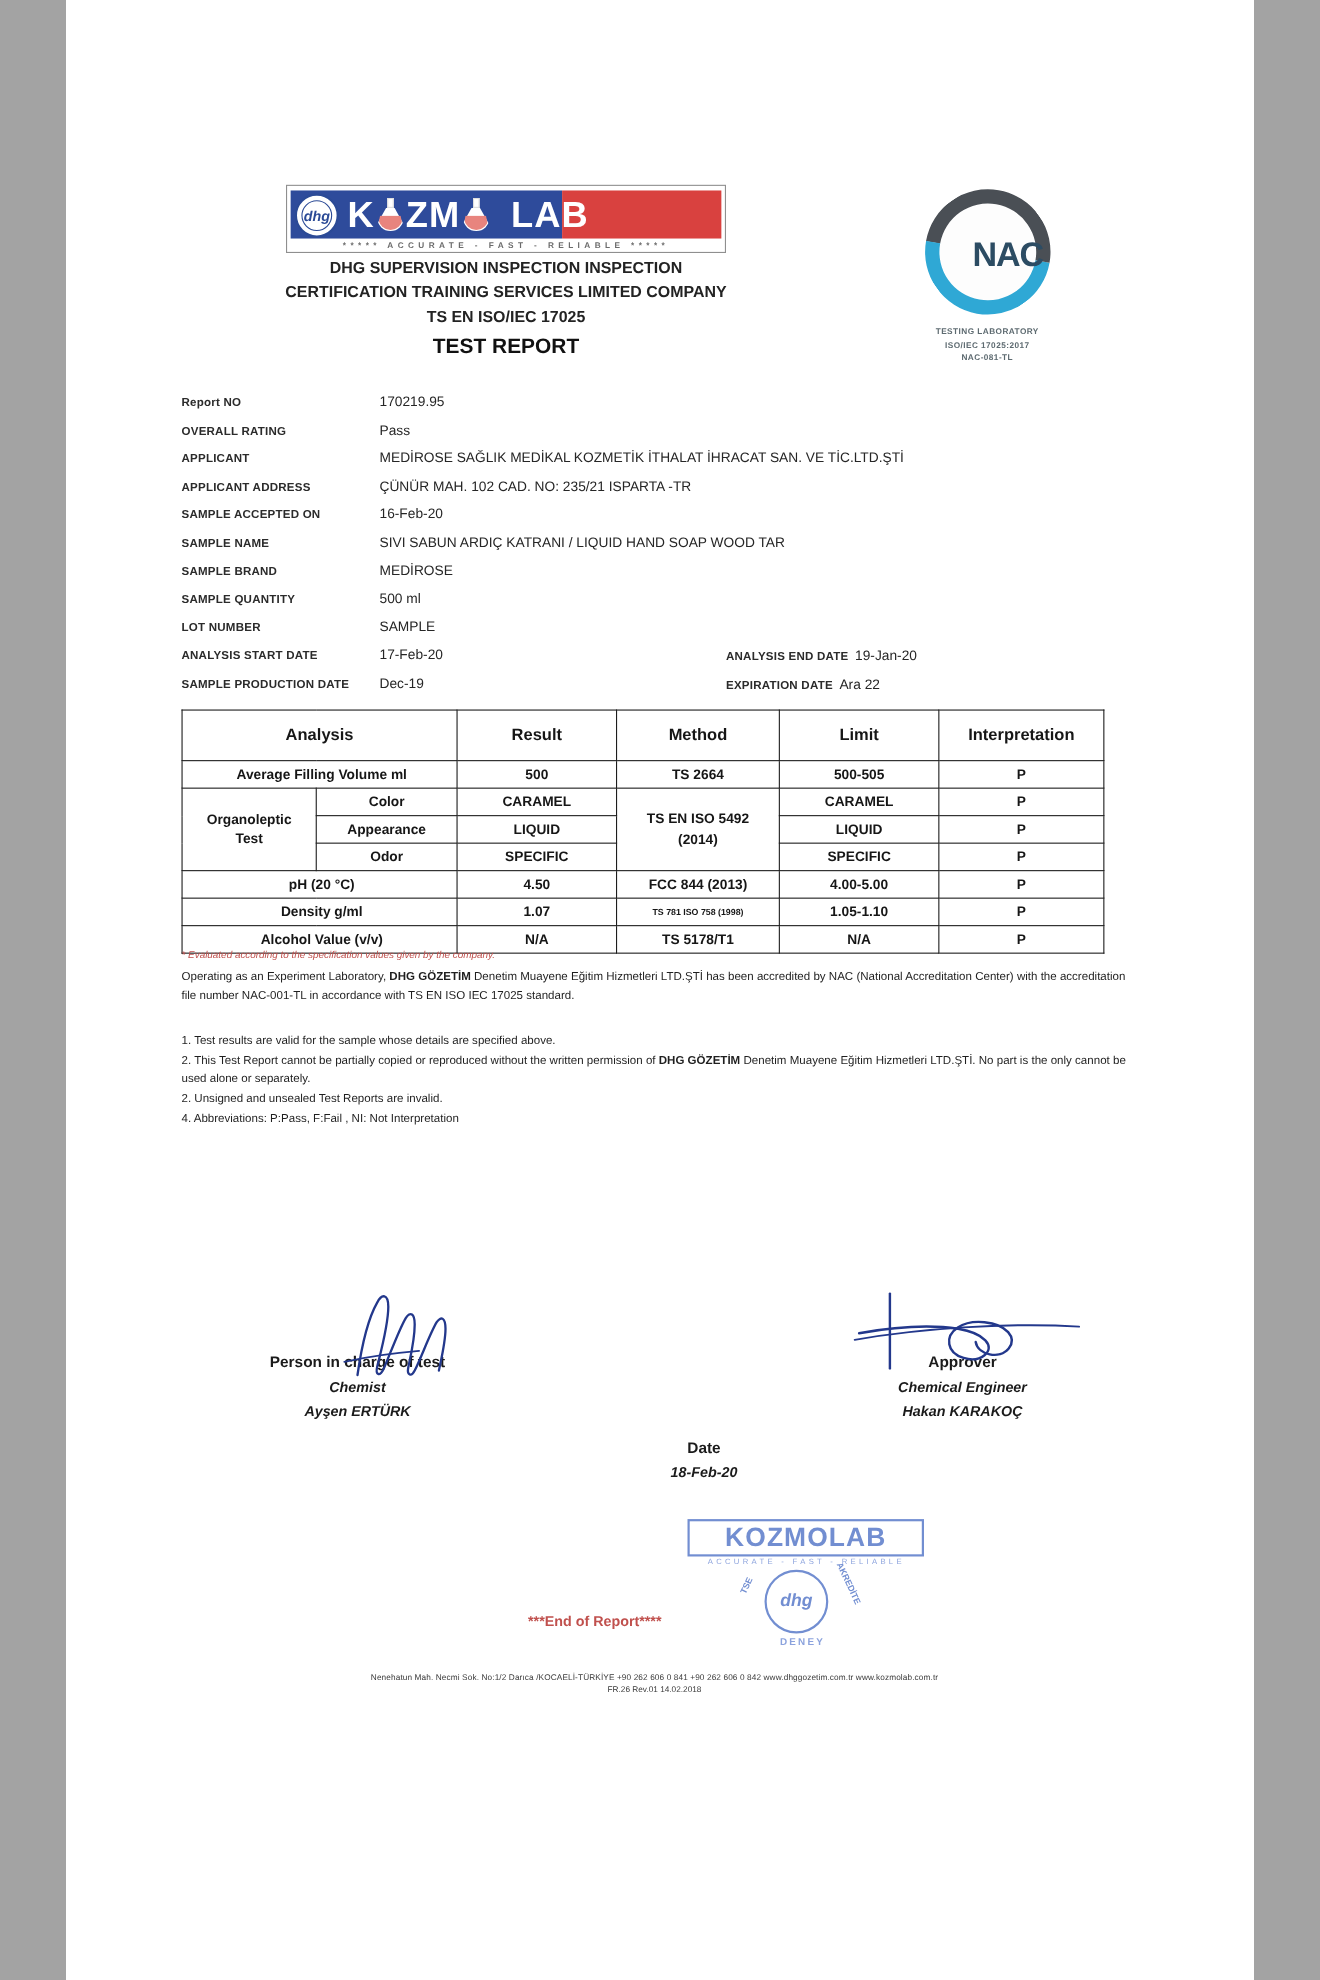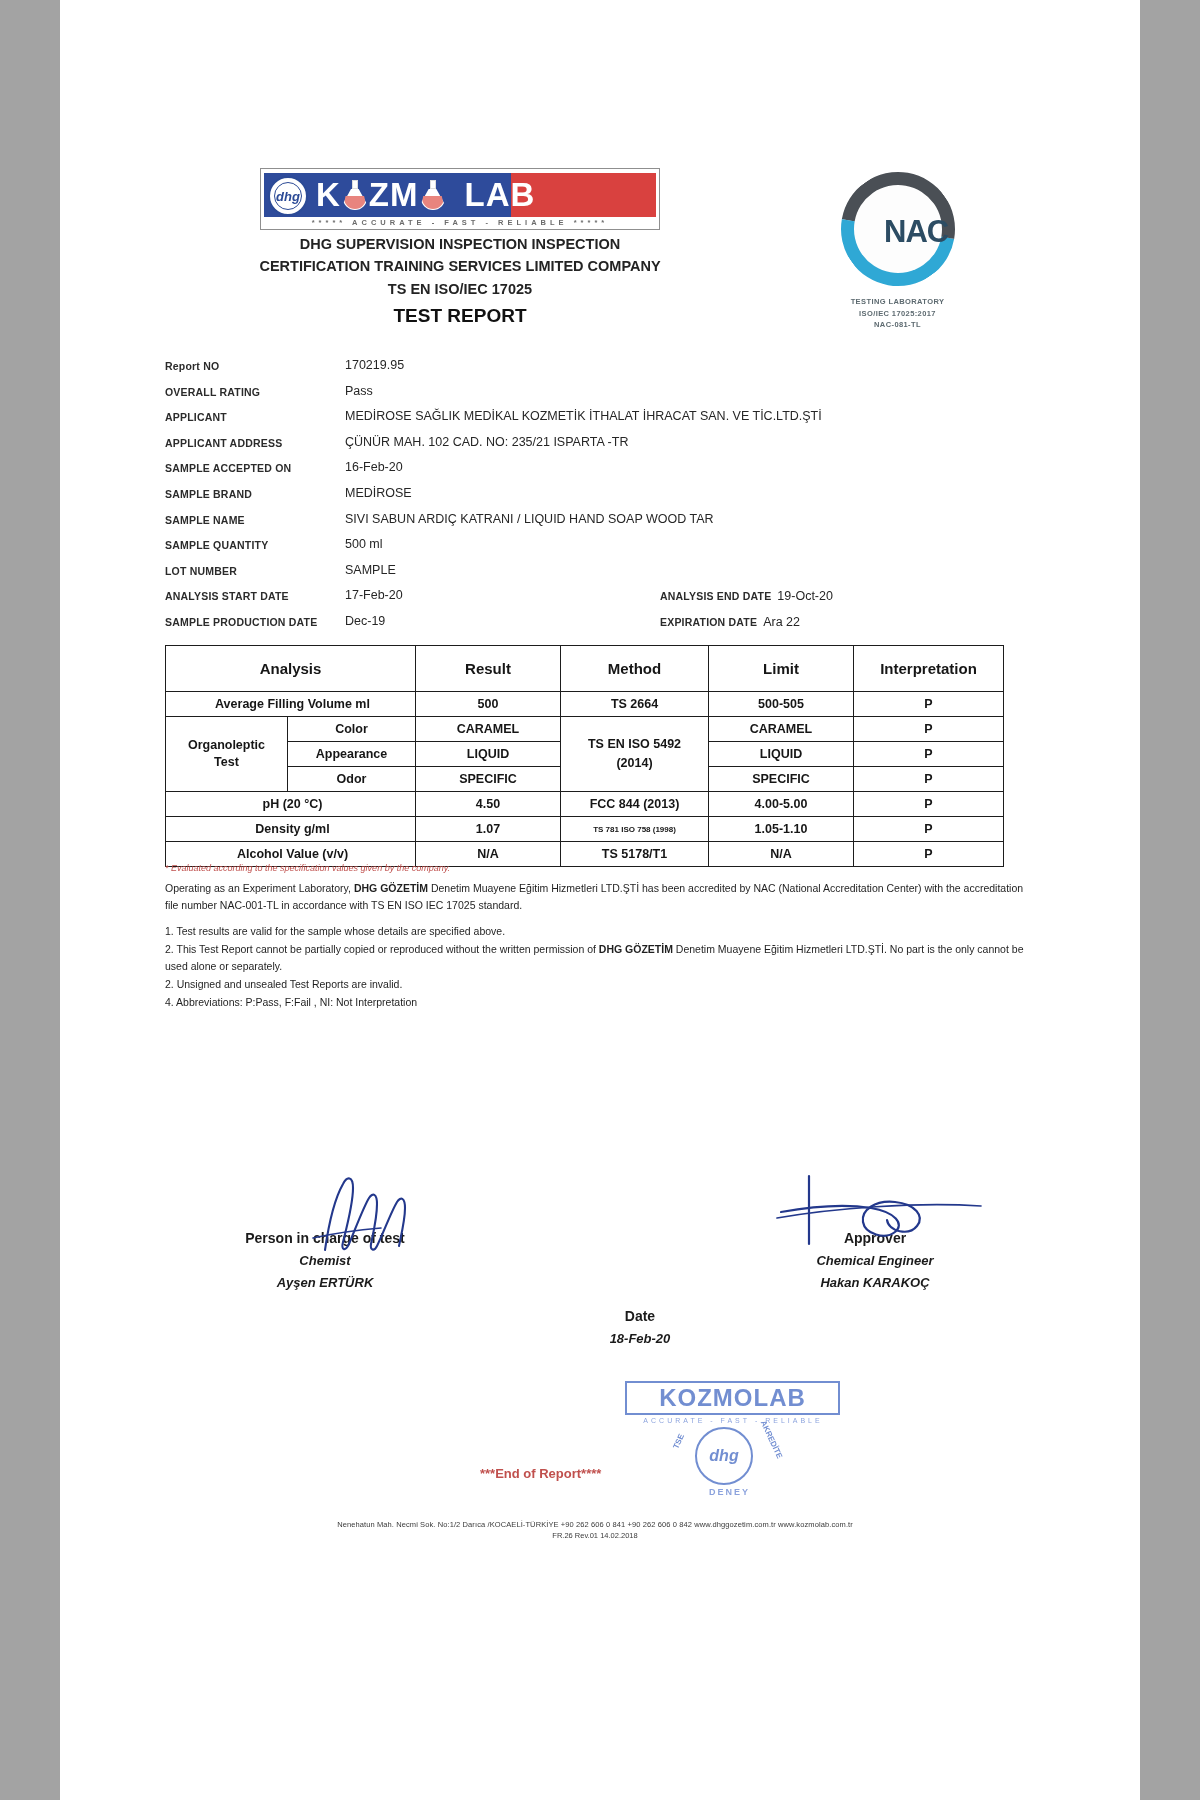--- a/index.html
+++ b/index.html
@@ -198,21 +198,21 @@
     font-size:9px; color:#c0504d; font-style:italic;
   }
 
   
   .notes {
     position:absolute; left:105px; top:880px; width:860px;
     font-size:10.5px; color:#1f1f1f; line-height:1.62;
   }
   .notes p { margin:0 0 1px 0; }
   .notes .b { font-weight:bold; }
-  .notes .gap { margin-top:9px; }
+  .notes .gap { margin-top:24px; }
 
   
   .sigs { position:absolute; left:105px; top:1230px; width:860px; height:220px; }
   .sig-col { position:absolute; text-align:center; }
   .sig-left { left:20px; top:0; width:280px; }
   .sig-mid  { left:395px; top:78px; width:160px; }
   .sig-right{ right:10px; top:0; width:280px; }
 
   .sig-title { font-size:14px; font-weight:bold; color:#1b1b1b; }
   .sig-role { font-size:13px; font-weight:bold; font-style:italic; color:#1b1b1b; margin-top:7px; }
@@ -341,42 +341,42 @@
         </div>
     <div class="drow">
           <div class="dlabel">APPLICANT ADDRESS</div>
           <div class="dvalue">ÇÜNÜR MAH. 102 CAD. NO: 235/21 ISPARTA -TR</div>
         </div>
     <div class="drow">
           <div class="dlabel">SAMPLE ACCEPTED ON</div>
           <div class="dvalue">16-Feb-20</div>
         </div>
     <div class="drow">
+          <div class="dlabel">SAMPLE NAME</div>
+          <div class="dvalue">SIVI SABUN ARDIÇ KATRANI / LIQUID HAND SOAP WOOD TAR</div>
+        </div>
+    <div class="drow">
           <div class="dlabel">SAMPLE BRAND</div>
           <div class="dvalue">MEDİROSE</div>
-        </div>
-    <div class="drow">
-          <div class="dlabel">SAMPLE NAME</div>
-          <div class="dvalue">SIVI SABUN ARDIÇ KATRANI / LIQUID HAND SOAP WOOD TAR</div>
         </div>
     <div class="drow">
           <div class="dlabel">SAMPLE QUANTITY</div>
           <div class="dvalue">500 ml</div>
         </div>
     <div class="drow">
           <div class="dlabel">LOT NUMBER</div>
           <div class="dvalue">SAMPLE</div>
         </div>
 
     <div class="drow drow-split">
       <div class="dlabel">ANALYSIS START DATE</div>
       <div class="dvalue">17-Feb-20</div>
       <div class="dright">
         <span class="rl">ANALYSIS END DATE</span>
-        <span class="rv">19-Oct-20</span>
+        <span class="rv">19-Jan-20</span>
       </div>
     </div>
 
     <div class="drow drow-split">
       <div class="dlabel">SAMPLE PRODUCTION DATE</div>
       <div class="dvalue">Dec-19</div>
       <div class="dright">
         <span class="rl">EXPIRATION DATE</span>
         <span class="rv">Ara 22</span>
       </div>

